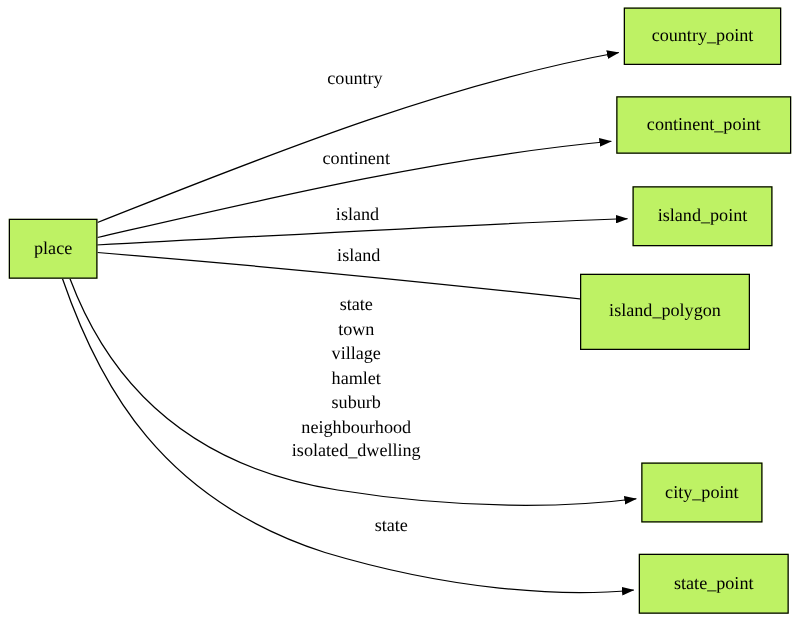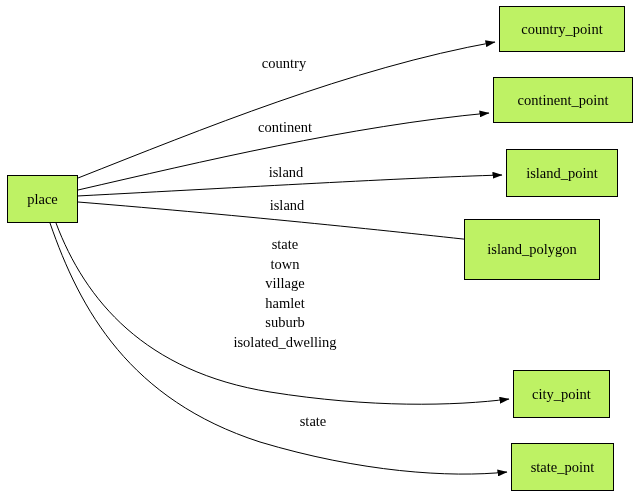--- a/index.html
+++ b/index.html
@@ -85,36 +85,37 @@
   </div>
 
   <div class="node" style="left:464px; top:219px; width:136px; height:61px;">
     <span>island_polygon</span>
   </div>
 
   <div class="node" style="left:513px; top:370px; width:97px; height:48px;">
     <span>city_point</span>
   </div>
 
-  <div class="node" style="left:511px; top:443px; width:103px; height:48px;">
+  <div class="node" style="left:511px; top:443px; width:120px; height:48px;">
     <span>state_point</span>
   </div>
 
   <div class="edge-label" style="left:284px; top:55px;">country</div>
 
   <div class="edge-label" style="left:285px; top:119px;">continent</div>
 
   <div class="edge-label" style="left:286px; top:164px;">island</div>
 
   <div class="edge-label" style="left:287px; top:197px;">island</div>
 
   <div class="edge-label-multiline" style="left:285px; top:235px;">
     <div>state</div>
     <div>town</div>
     <div>village</div>
     <div>hamlet</div>
     <div>suburb</div>
+    <div>neighbourhood</div>
     <div>isolated_dwelling</div>
   </div>
 
   <div class="edge-label" style="left:298px; top:413px;margin-left:15px;">state</div>
 
 </div>
 
 </body></html>

